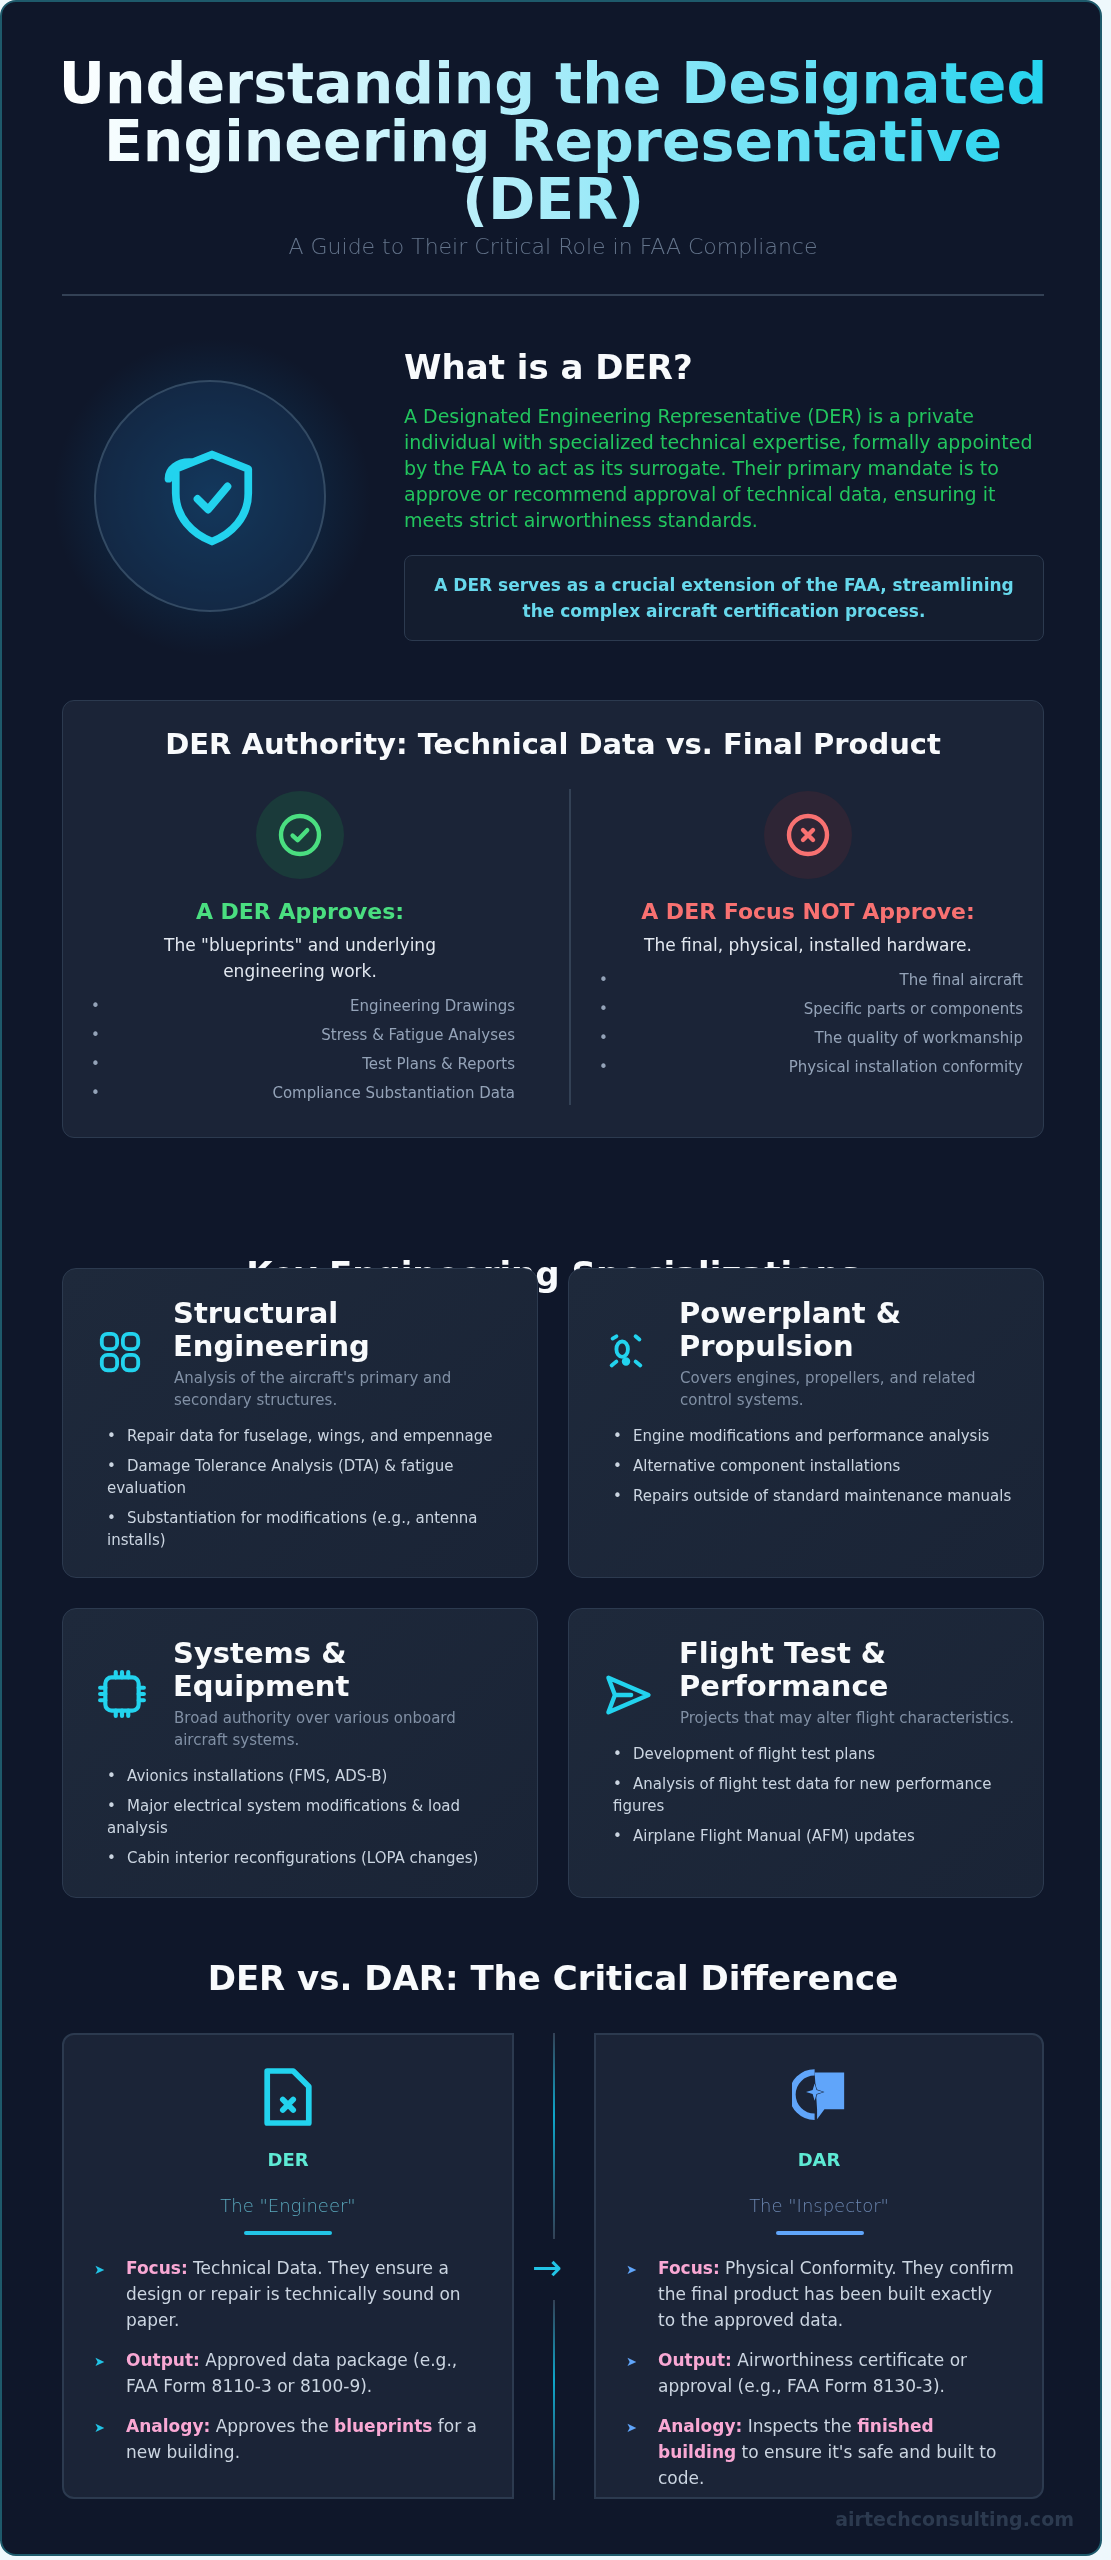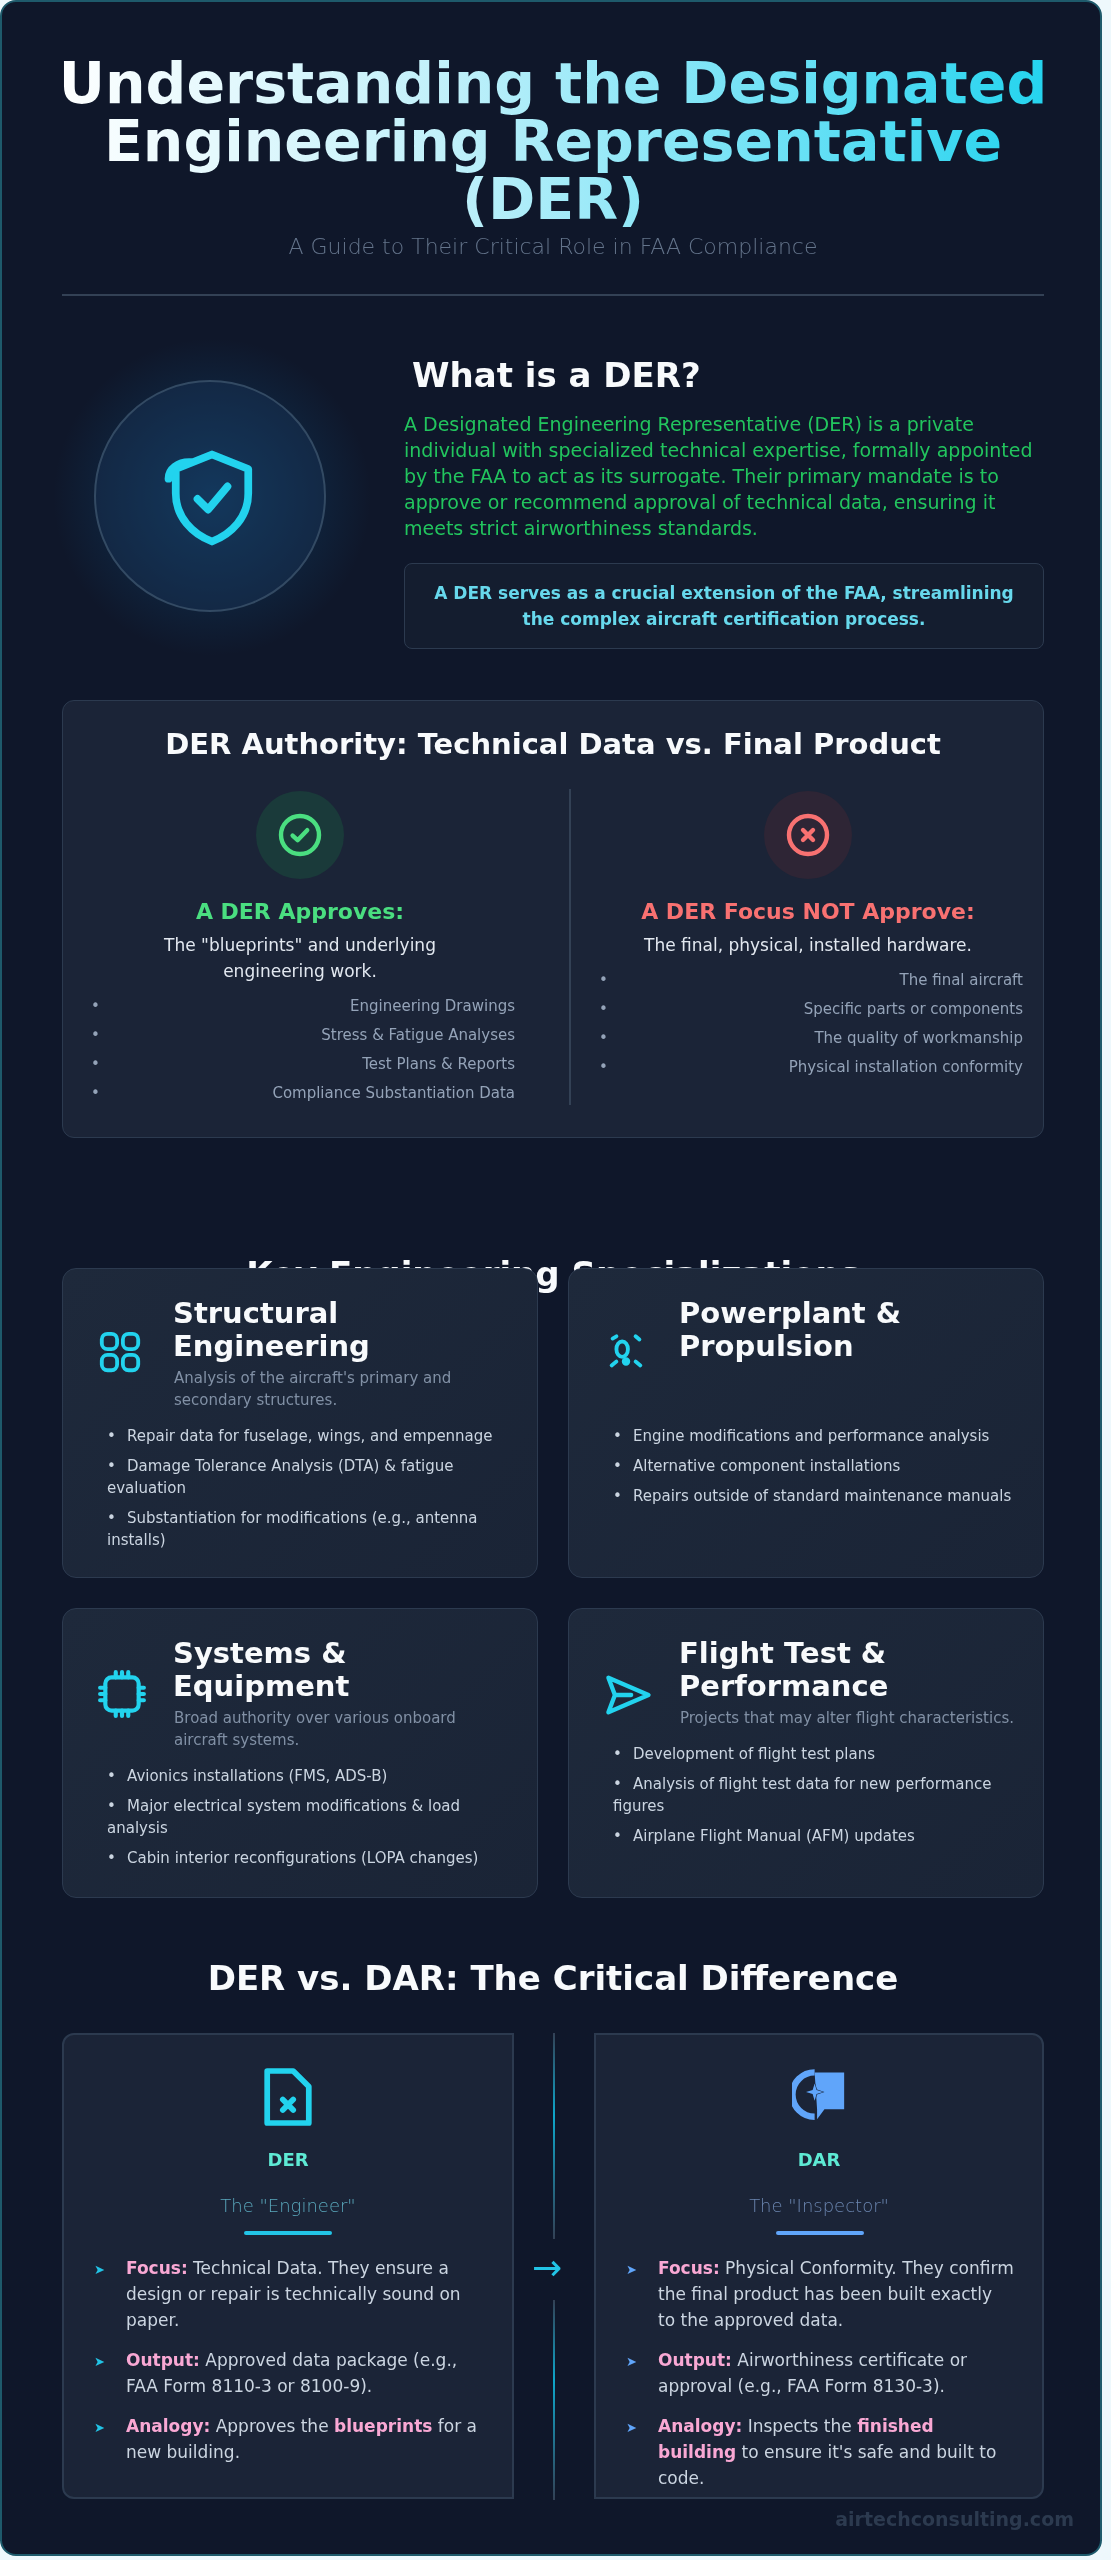--- a/index.html
+++ b/index.html
@@ -24,21 +24,21 @@
   .intro-icon-wrap {
     position: absolute; left: 30px; top: 330px; width: 360px; height: 330px;
     background: radial-gradient(circle at 50% 50%, rgba(14,116,184,0.35) 0%, rgba(15,23,42,0) 65%);
   }
   .intro-circle {
     position: absolute; left: 62px; top: 48px; width: 232px; height: 232px; border-radius: 50%;
     border: 2px solid #334a63; background: rgba(30,58,95,0.35); box-sizing: border-box;
   }
   .intro-circle svg { position: absolute; left: 58px; top: 58px; }
   .intro-text { position: absolute; left: 402px; top: 345px; width: 640px; }
-  .h2 { font-size: 34px; font-weight: bold; color: #f8fafc; margin: 8px; }
+  .h2 { font-size: 34px; font-weight: bold; color: #f8fafc; margin: 0; }
   .intro-p { margin: 16px 0 0 0; font-size: 19px; line-height: 26px; color: #22c55e; }
   .callout {
     margin-top: 22px; padding: 16px 14px; border: 1px solid #2c3a4f; border-radius: 8px;
     background: #141d2f; text-align: center; color: #67d8ec; font-weight: bold; font-size: 17px; line-height: 26px;
   }
 
   .panel {
     position: absolute; left: 60px; top: 698px; width: 982px; height: 438px; box-sizing: border-box;
     background: #1b2437; border: 1px solid #2c3a4f; border-radius: 12px;
   }
@@ -172,20 +172,21 @@
   <div class="spec" style="left:566px; top:1266px; height:310px;">
     <svg class="spec-icon" width="46" height="46" viewBox="0 0 24 24" fill="none" stroke="#22d3ee" stroke-width="2" stroke-linecap="round">
       <path d="M5 5 L7 3.8"></path>
         <path d="M17 3.8 L19 5.5"></path>
       <ellipse cx="10" cy="10.5" rx="3" ry="4"></ellipse>
       <path d="M4.5 19 L7 17"></path>
         <path d="M17 17 L19.5 19"></path>
       <circle cx="12" cy="17" r="1.2" fill="#22d3ee"></circle>
     </svg>
     <div class="spec-title">Powerplant &amp; Propulsion</div>
+    <div class="spec-desc" style="top:98px;">Covers engines, propellers, and related control systems.</div>
     <ul style="top:156px;">
       <li><span class="b">•</span><span>Engine modifications and performance analysis</span></li>
       <li><span class="b">•</span><span>Alternative component installations</span></li>
       <li><span class="b">•</span><span>Repairs outside of standard maintenance manuals</span></li>
     </ul>
   </div>
 
   <div class="spec" style="left:60px; top:1606px; height:290px;">
     <svg class="spec-icon" width="50" height="50" viewBox="0 0 24 24" fill="none" stroke="#22d3ee" stroke-width="2" stroke-linecap="round">
       <rect x="4" y="4" width="16" height="16" rx="3"></rect>

